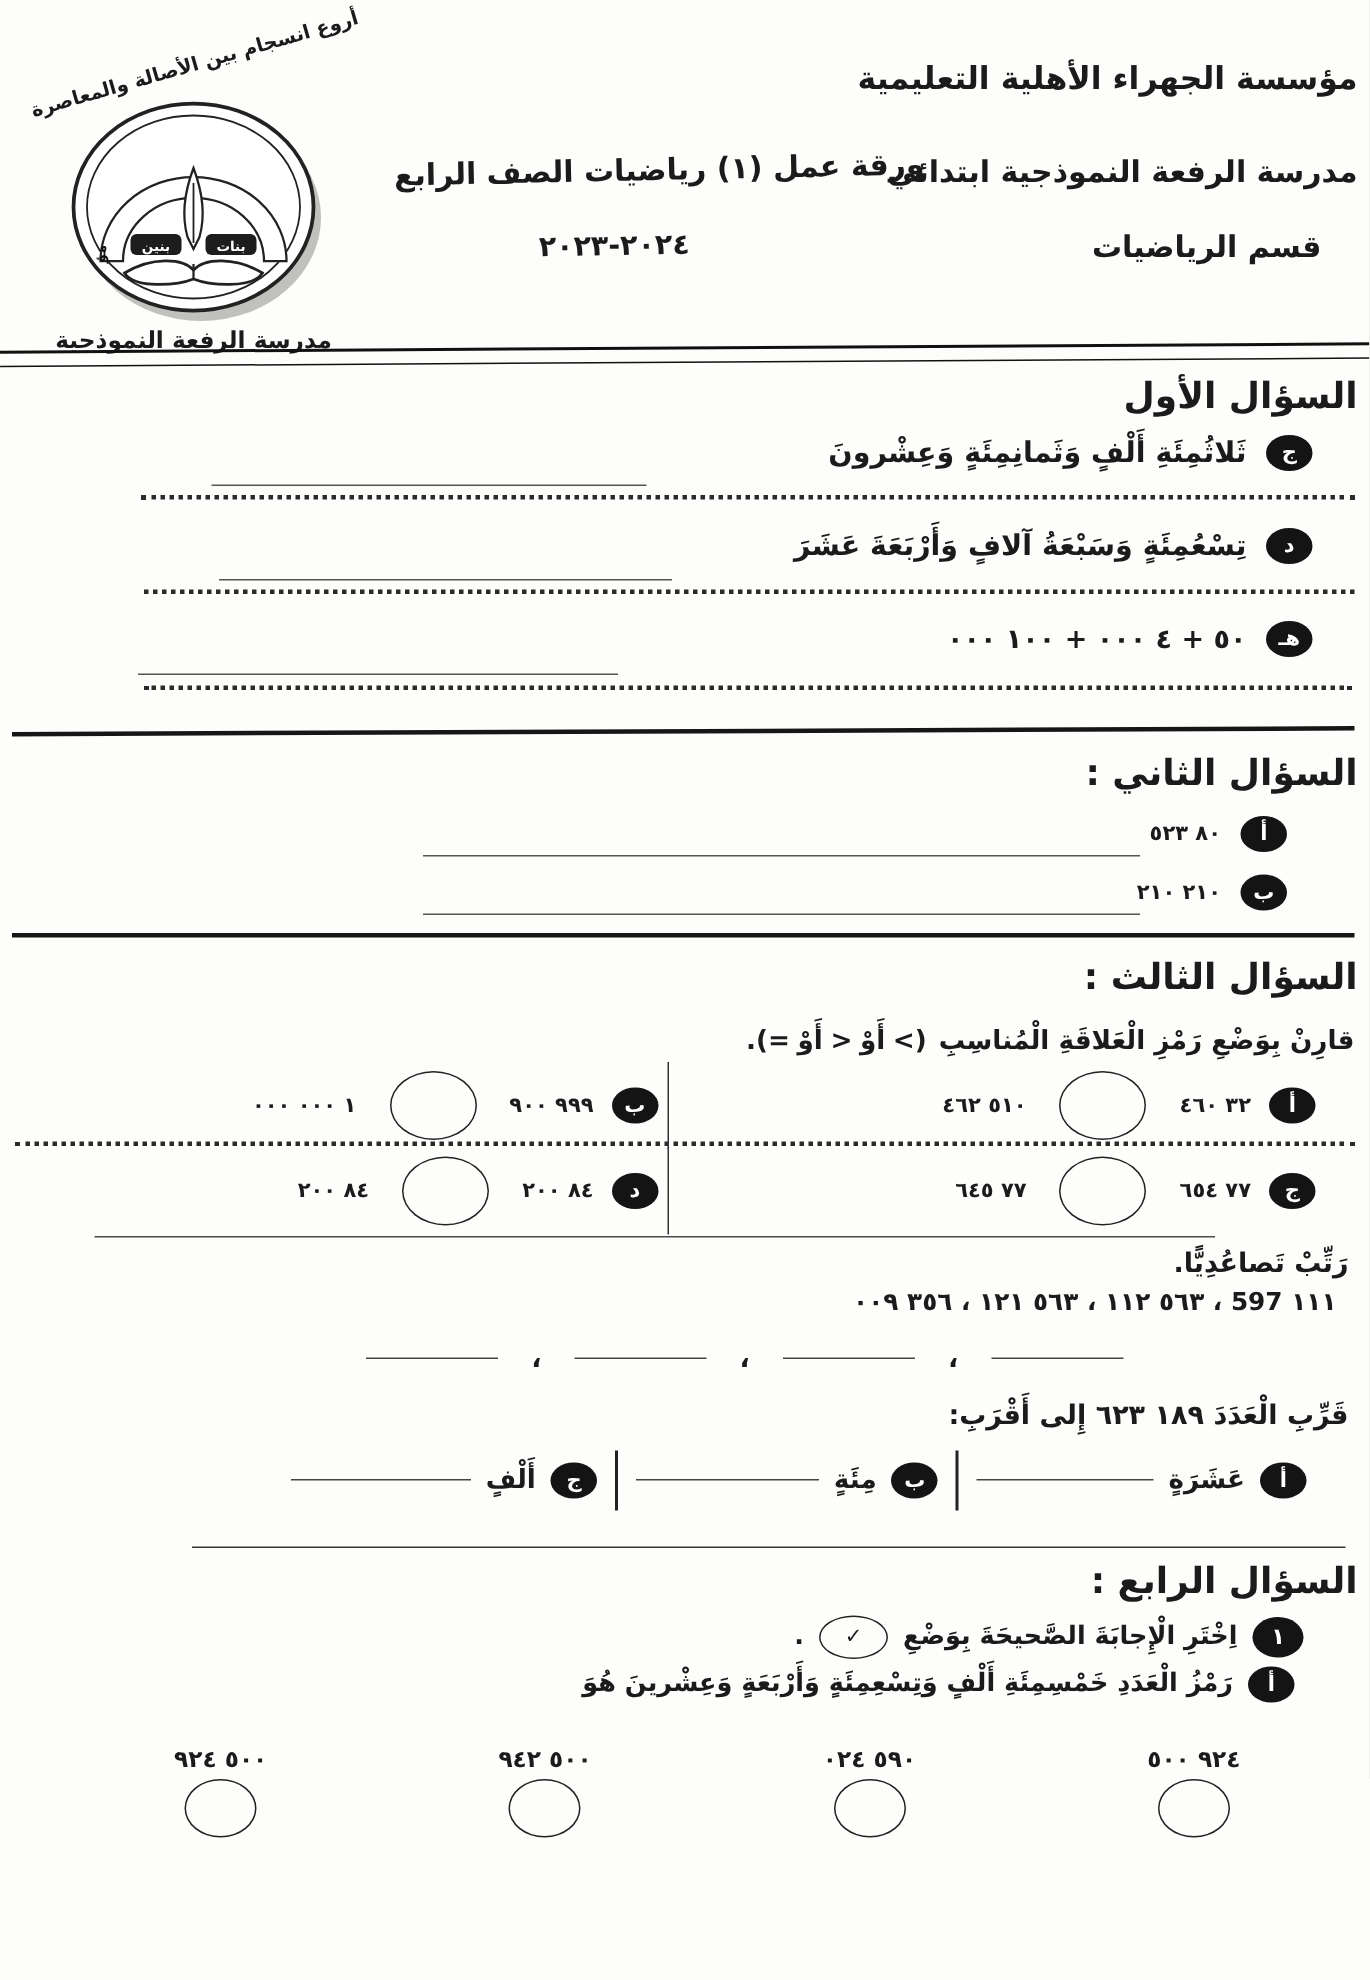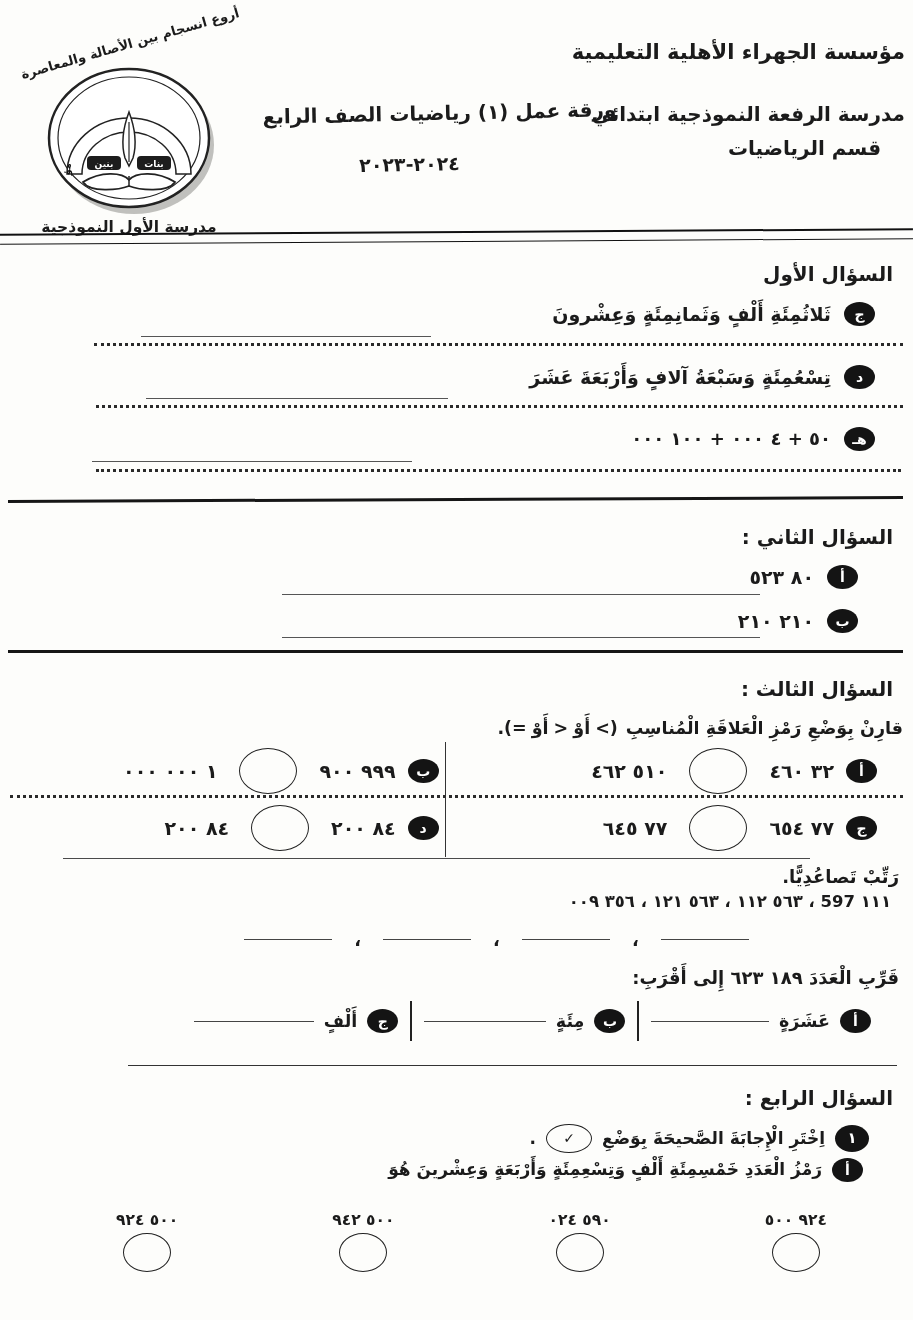--- a/index.html
+++ b/index.html
@@ -5,44 +5,44 @@
   html,body { margin:0; padding:0; background:#e8e8e8; }
   .page {
     width:913px; height:1320px; margin:0 auto; background:#fdfdfb;
     position:relative; overflow:hidden; direction:rtl;
     font-family:"DejaVu Sans", sans-serif; color:#1b1b1b; font-weight:700;
   }
   
   header { position:relative; height:242px; }
   .hdr-org   { position:absolute; top:40px;  right:8px;  font-size:21px; }
   .hdr-school{ position:absolute; top:102px; right:8px;  font-size:20px; }
-  .hdr-dept  { position:absolute; top:136px; right:32px; font-size:20px; }
+  .hdr-dept  { position:absolute; top:152px; right:32px; font-size:20px; }
   .hdr-worksheet { position:absolute; top:101px; left:262px; width:355px; text-align:center;
                    font-size:20px; white-space:nowrap; transform:rotate(-1.2deg); }
   .hdr-year  { position:absolute; top:153px; left:332px; width:155px; text-align:center;
                font-size:19px; transform:rotate(-1deg); }
   .num { direction:ltr; unicode-bidi:isolate; display:inline-block; }
   .rule-double { position:absolute; bottom:0; left:0; right:0; height:8px;
                  border-top:2.5px solid #111; border-bottom:1.5px solid #111;
                  transform:rotate(-0.35deg); }
   
   .logo-wrap { position:absolute; top:30px; left:22px; width:214px; }
   .motto { position:absolute; top:6px; left:-8px; width:232px; text-align:center;
            transform:rotate(-16deg); font-size:13px; white-space:nowrap; }
   .logo-wrap svg { display:block; margin:26px auto 0; }
   .logo-caption { text-align:center; font-size:15.5px; margin-top:0; }
   
   section { padding:0 8px; }
-  h2 { font-size:20px; margin:12px; line-height:1.4; }
+  h2 { font-size:24px; margin:0; line-height:1.4; }
   .badge { min-width:27px; height:24px; padding:0 2px; background:#141414; color:#fff;
            border-radius:50%; display:inline-flex; align-items:center; justify-content:center;
            font-size:14px; flex-shrink:0; line-height:1; }
   .badge.big { min-width:30px; height:27px; font-size:15px; }
   .item { display:flex; align-items:center; gap:13px; font-size:19px; line-height:1.5; }
-  .cnum { font-size:19px; letter-spacing:1.5px; }
+  .cnum { font-size:14px; letter-spacing:1.5px; }
   .blank { border-top:1.8px solid #444; height:0; display:inline-block; }
   .rule-thick { border:none; border-top:3px solid #161616; }
   .dotline { border-top:3.2px dotted #2a2a2a; }
   
   .q1 { padding-top:6px; }
   .q1-sub { font-size:27px; margin:10px 6px 0 0; line-height:1.4; }
   .q1 .item { margin:6px 30px 0 0; }
   .ansline { position:relative; height:28px; }
   .ansline .solid { position:absolute; top:7px; border-top:1.6px solid #555; }
   .ansline .dots  { position:absolute; top:14px; border-top:3.2px dotted #2a2a2a; }
@@ -116,21 +116,21 @@
         </text>
         <path d="M 102,56 C 96,72 94,88 98,102 L 102,110 L 106,102 C 110,88 108,72 102,56 Z" fill="#fff" stroke="#222" stroke-width="1.5"></path>
         <line x1="102" y1="66" x2="102" y2="106" stroke="#222" stroke-width="1.2"></line>
         <rect x="60" y="100" width="34" height="14" rx="4" fill="#1d1d1d"></rect>
         <rect x="110" y="100" width="34" height="14" rx="4" fill="#1d1d1d"></rect>
         <text x="77" y="111" font-size="9" fill="#fff" text-anchor="middle">بنين</text>
         <text x="127" y="111" font-size="9" fill="#fff" text-anchor="middle">بنات</text>
         <path d="M 56,126 C 74,115 95,116 102,124 C 109,116 130,115 148,126 C 141,137 112,134 102,130 C 92,134 63,137 56,126 Z" fill="#fff" stroke="#222" stroke-width="1.8"></path>
         <line x1="102" y1="120" x2="102" y2="130" stroke="#222" stroke-width="1.5"></line>
       </svg>
-      <div class="logo-caption">مدرسة الأول النموذجية</div>
+      <div class="logo-caption">مدرسة الرفعة النموذجية</div>
     </div>
     <div class="hdr-org">مؤسسة الجهراء الأهلية التعليمية</div>
     <div class="hdr-school">مدرسة الرفعة النموذجية ابتدائي</div>
     <div class="hdr-dept">قسم الرياضيات</div>
     <div class="hdr-worksheet">ورقة عمل (١) رياضيات الصف الرابع</div>
     <div class="hdr-year num">٢٠٢٤-٢٠٢٣</div>
     <div class="rule-double"></div>
   </header>
 
   <section class="q1">

